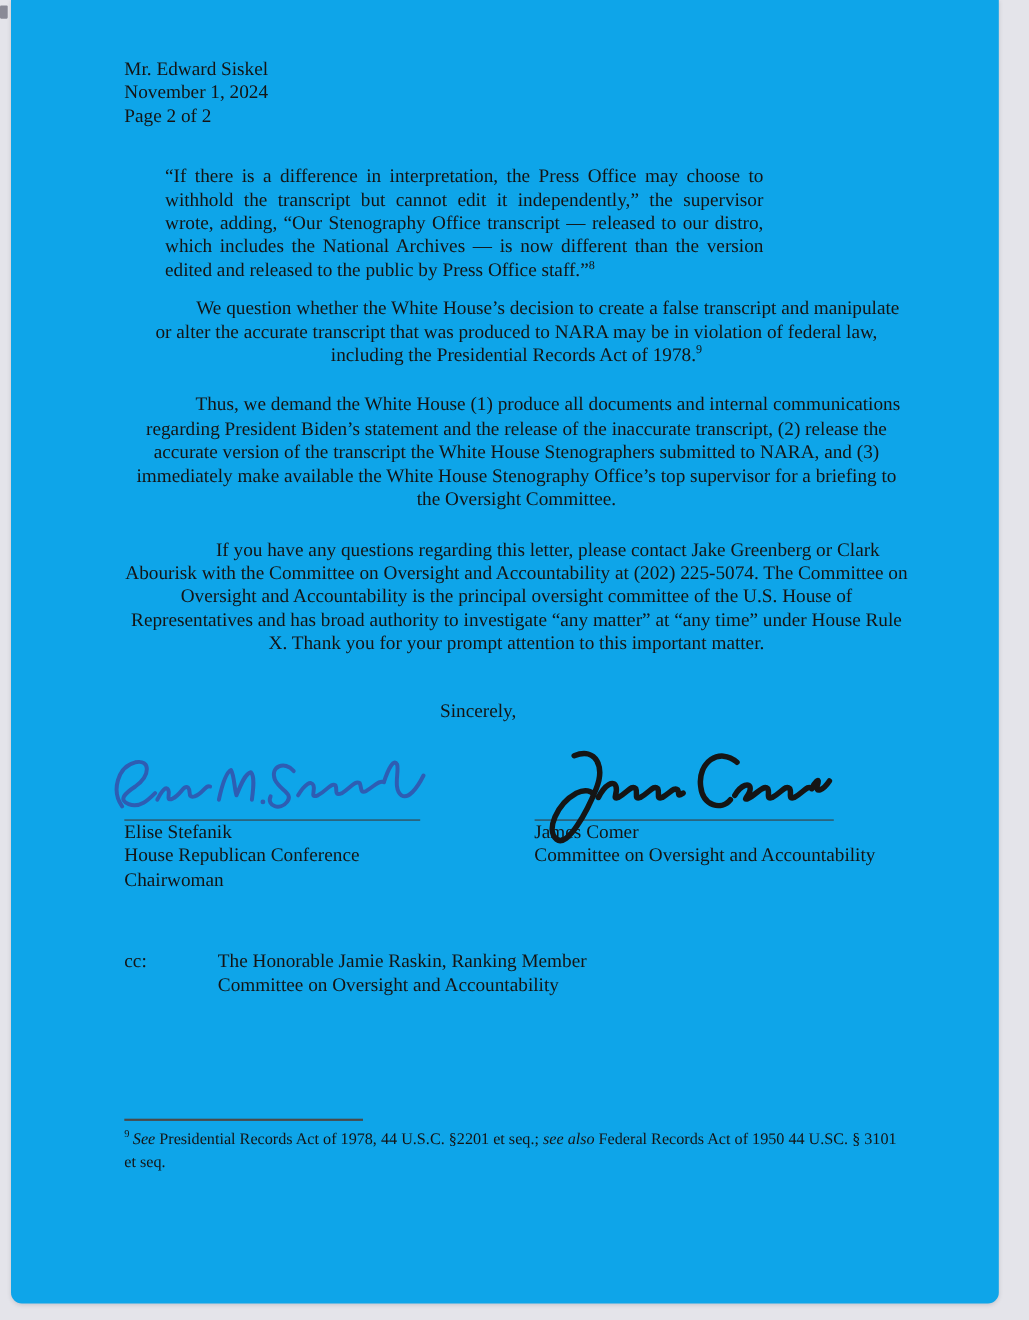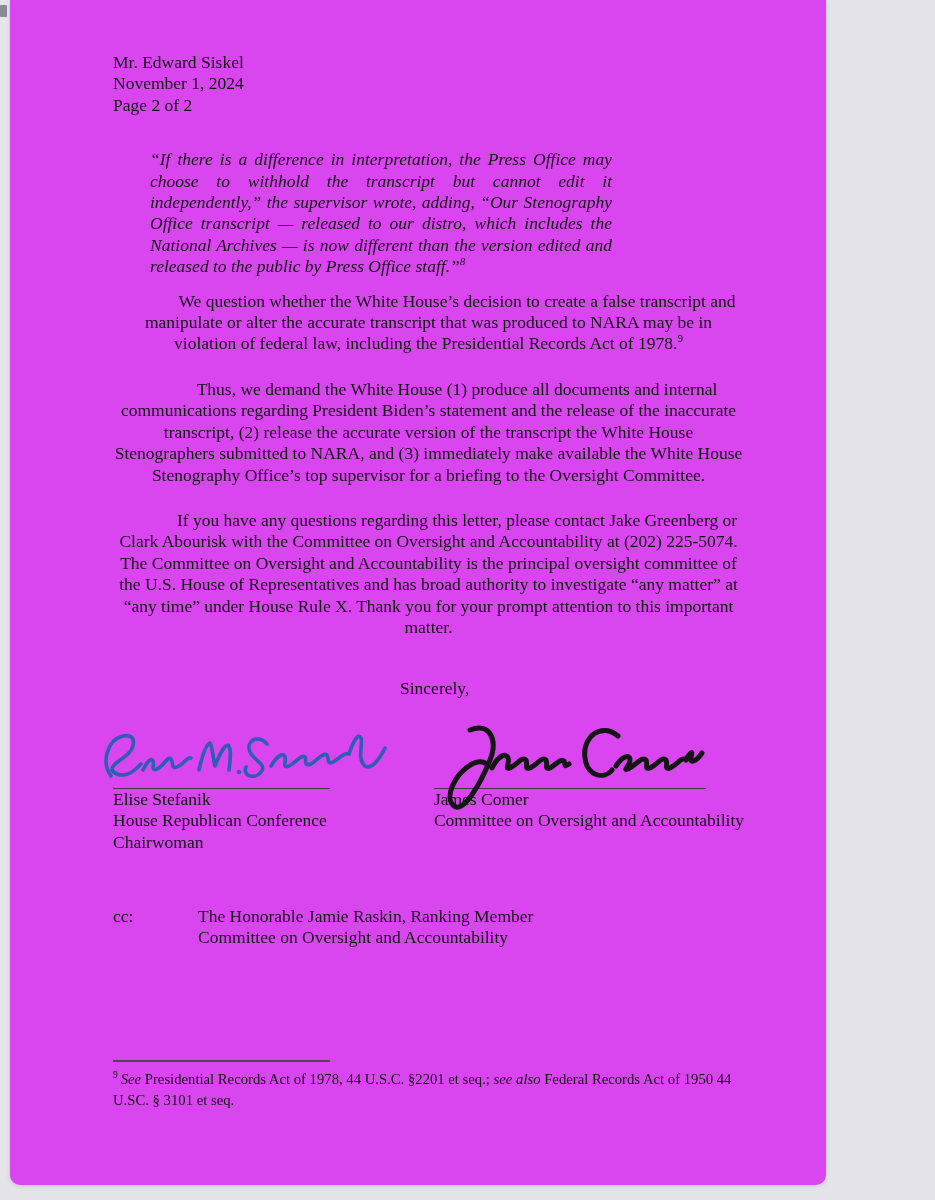--- a/index.html
+++ b/index.html
@@ -21,42 +21,41 @@
     left: 0; top: 5px;
     width: 7px; height: 12px;
     background: #8a8a96;
     border-radius: 1px;
     z-index: 3;
   }
   .paper {
     position: absolute;
     left: 10px;
     top: 0;
-    width: 816px;
+    width: 898px;
     height: 1185px;
-    background: #d946ef;
+    background: #0ea5e9;
     border-radius: 0 0 10px 10px;
     box-shadow: 0 1px 4px rgba(60,60,80,0.18);
     z-index: 1;
   }
   .letter {
     position: relative;
     box-sizing: border-box;
     width: 100%;
     height: 100%;
     padding: 52px 82px 0 103px;
     color: #141414;
     font-size: 17.5px;
     line-height: 21.4px;
   }
   .header-block div { white-space: nowrap; }
   .quote-block {
     margin: 33px 132px 0 37px;
     text-align: justify;
-    font-style: italic;
   }
   sup.fn-ref {
     font-size: 11px;
     line-height: 0;
     vertical-align: super;
   }
   .body-para {
     margin-top: 13px;
     text-indent: 57px;
     text-align: center;

